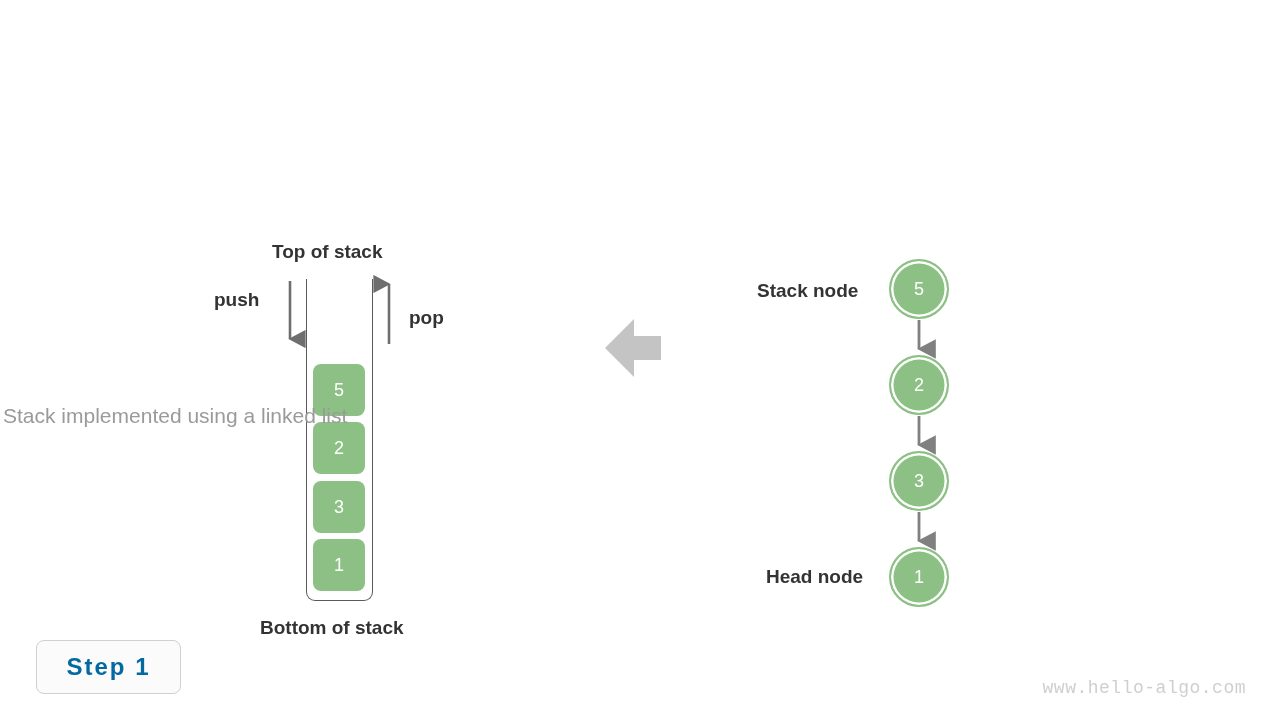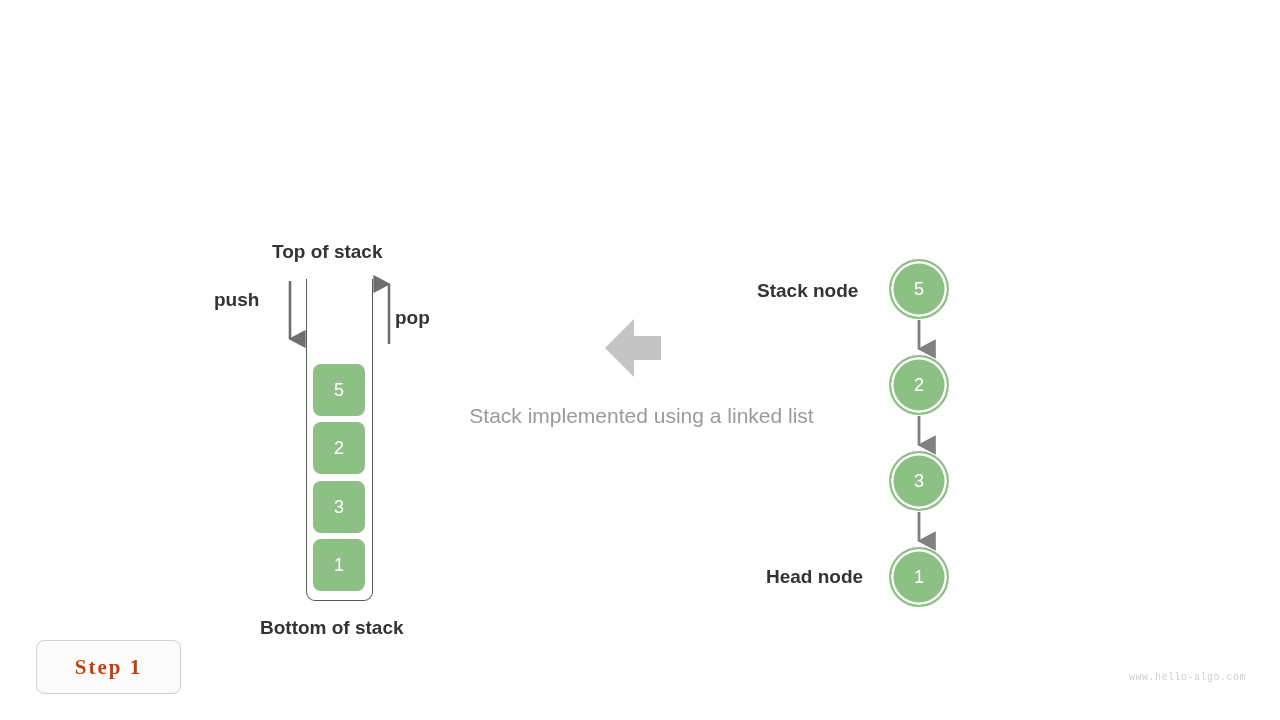--- a/index.html
+++ b/index.html
@@ -37,21 +37,21 @@
   }
   #bottom-of-stack-label {
     left: 260px;
     top: 617px;
   }
   #push-label {
     left: 214px;
     top: 289px;
   }
   #pop-label {
-    left: 395px;
+    left: 409px;
     top: 307px;
   }
   #head-node-label {
     left: 757px;
     top: 280px;
   }
   #tail-node-label {
     left: 766px;
     top: 566px;
   }
@@ -92,21 +92,21 @@
   .stack-cell.c1 { top: 422px; }
   .stack-cell.c2 { top: 481px; }
   .stack-cell.c3 { top: 539px; }
 
   
   #caption {
     position: absolute;
     left: 0;
     top: 404px;
     width: 1280px;
-    text-align: center;
+    text-align: left;
     font-family: "Liberation Sans", sans-serif;
     font-size: 21px;
     color: #9a9a9a;
   }
   #caption-inner {
     display: inline-block;
     margin-left: 3px;
   }
 
   
@@ -140,35 +140,35 @@
     height: 54px;
     border: 1.4px solid #d0d0d0;
     border-radius: 8px;
     background: #fbfbfb;
     display: flex;
     align-items: center;
     justify-content: center;
     box-sizing: border-box;
   }
   #step-badge-text {
-    font-family: Liberation Serif, serif;
+    font-family: Liberation Sans, sans-serif;
     font-weight: bold;
-    font-size: 21px;
+    font-size: 24px;
     letter-spacing: 2px;
-    color: #c2410c;
+    color: #0369a1;
     white-space: pre;
   }
 
   
   #watermark {
     position: absolute;
     right: 34px;
-    bottom: 25px;
+    bottom: 10px;
     font-family: "Liberation Mono", "DejaVu Sans Mono", monospace;
-    font-size: 10px;
+    font-size: 18px;
     color: #cfcfcf;
     letter-spacing: 0.5px;
     white-space: nowrap;
   }
 
   svg.overlay {
     position: absolute;
     left: 0; top: 0;
     width: 1280px;
     height: 720px;

